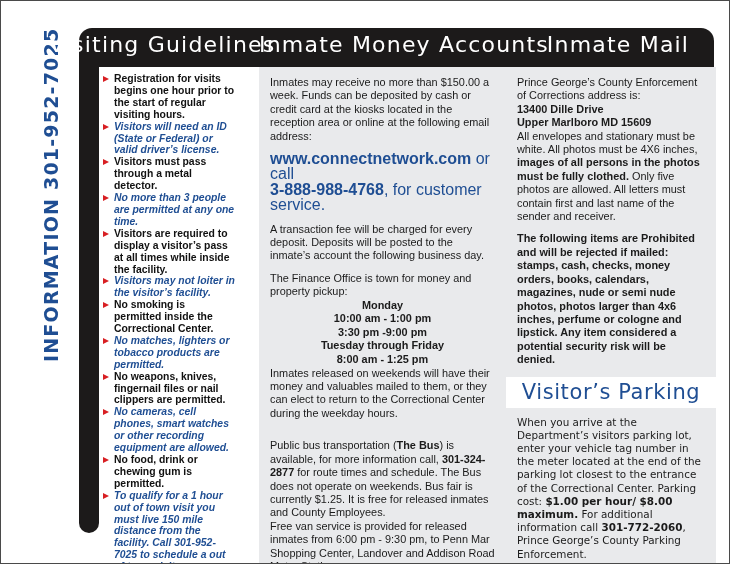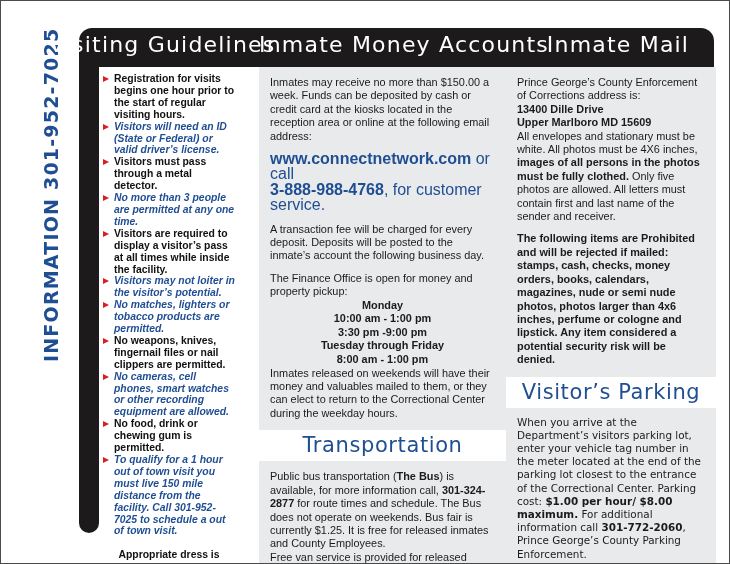--- a/index.html
+++ b/index.html
@@ -161,21 +161,22 @@
   <div class="band-title" id="t-money">Inmate Money Accounts</div>
   <div class="band-title" id="t-mail">Inmate Mail</div>
 
   <div class="col" id="col1">
     <ul class="bullets" id="guideline-list">
         <li>Registration for visits begins one hour prior to the start of regular visiting hours.</li>
         <li class="blue">Visitors will need an ID (State or Federal) or valid driver’s license.</li>
         <li>Visitors must pass through a metal detector.</li>
         <li class="blue">No more than 3 people are permitted at any one time.</li>
         <li>Visitors are required to display a visitor’s pass at all times while inside the facility.</li>
-        <li class="blue">Visitors may not loiter in the visitor’s potential.</li>
+        <li class="blue">Visitors may not loiter in the visitor’s facility.</li>
+        <li>No smoking is permitted inside the Correctional Center.</li>
         <li class="blue">No matches, lighters or tobacco products are permitted.</li>
         <li>No weapons, knives, fingernail files or nail clippers are permitted.</li>
         <li class="blue">No cameras, cell phones, smart watches or other recording equipment are allowed.</li>
         <li>No food, drink or chewing gum is permitted.</li>
         <li class="blue">To qualify for a 1 hour out of town visit you must live 150 mile distance from the facility.  Call 301-952-7025 to schedule a out of town visit.</li>
       </ul>
     <div class="dress">
       <span>Appropriate dress is always required, the following clothing items are</span>
       
       
@@ -187,32 +188,31 @@
       <p>Inmates may receive no more than $150.00 a week. Funds can be deposited by cash or credit card at the kiosks located in the reception area or online at the following email address:</p>
       <p class="ctr" style="margin-top:9px">
         <span class="bigblue">www.connectnetwork.com</span><span class="bigblue" style="font-weight:400"> or call</span>
       </p>
       <p class="ctr">
         <span class="bigblue">3-888-988-4768</span><span class="bigblue" style="font-weight:400">, for customer service.</span>
       </p>
       <span class="spacer"></span>
       <p>A transaction fee will be charged for every deposit. Deposits will be posted to the inmate’s account the following business day.</p>
       <span class="spacer"></span>
-      <p>The Finance Office is open for money and property pickup:</p>
+      <p>The Finance Office is town for money and property pickup:</p>
       <div class="hours" id="finance-hours">
           <div>Monday</div>
           <div>10:00 am - 1:00 pm</div>
           <div>3:30 pm -9:00 pm</div>
           <div>Tuesday through Friday</div>
-          <div>8:00 am - 1:00 pm</div>
+          <div>8:00 am - 1:25 pm</div>
         </div>
       <p>Inmates released on weekends will have their money and valuables mailed to them, or they can elect to return to the Correctional Center during the weekday hours.</p>
     </div>
 
-    <div class="subhead">Transportation</div>
 
     <div class="body2 blk">
       <p><span>Public bus transportation (</span><span class="b">The Bus</span><span>) is available, for more information call, </span><span class="b">301-324-2877</span><span> for route times and schedule. The Bus does not operate on weekends. Bus fair is currently $1.25. It is free for released inmates and County Employees.</span></p>
       <p>Free van service is provided for released inmates from 6:00 pm - 9:30 pm, to Penn Mar Shopping Center, Landover and Addison Road Metro Stations.</p>
     </div>
   </div>
 
   <div class="col" id="col3">
     <div class="body2 blk">
       <p>Prince George’s County Enforcement of Corrections address is:</p>

